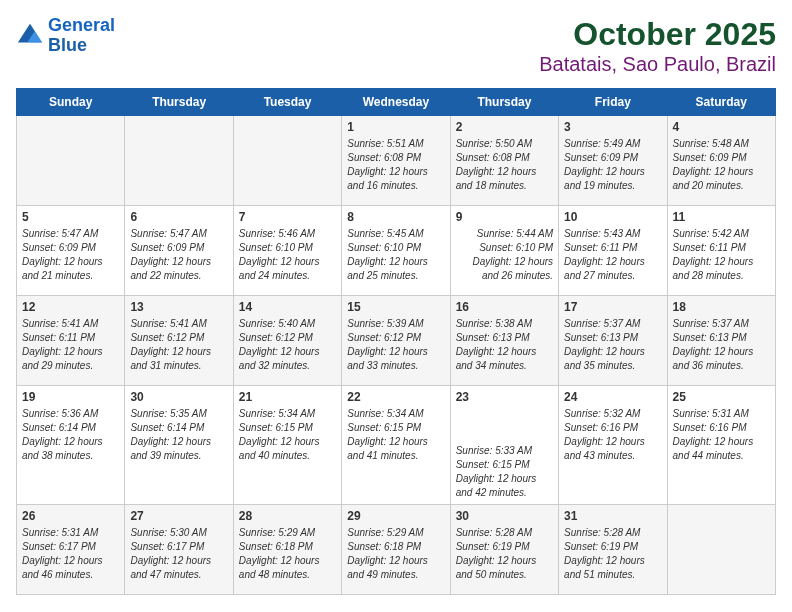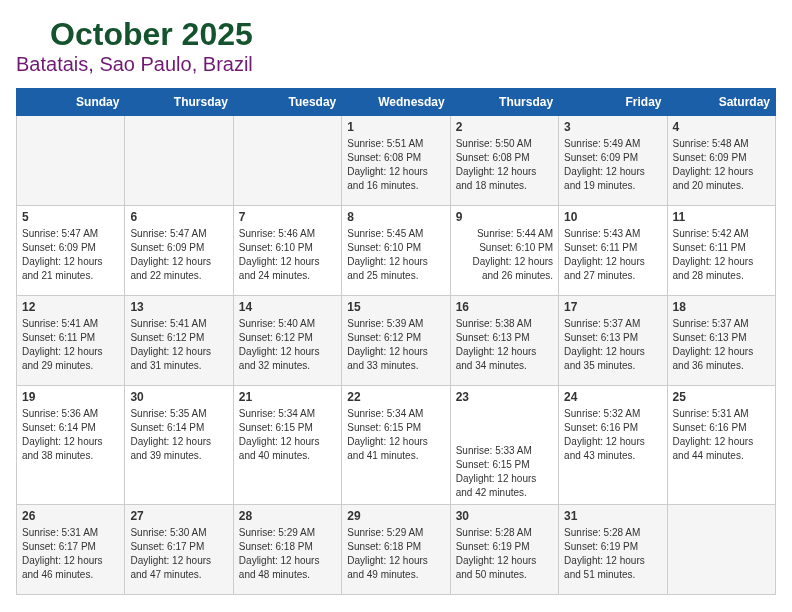--- a/index.html
+++ b/index.html
@@ -49,21 +49,21 @@
     table {
       width: 100%;
       border-collapse: collapse;
       table-layout: fixed;
     }
     thead tr th {
       background-color: #1a5fa8;
       color: #fff;
       font-size: 12px;
       font-weight: bold;
-      text-align: right;
+      text-align: center;
       padding: 6px 5px;
       border: 1px solid #1a5fa8;
     }
     tbody tr td {
       vertical-align: top;
       border: 1px solid #ccc;
       padding: 4px 5px;
       font-size: 10.5px;
       color: #333;
       height: 90px;
@@ -76,26 +76,37 @@
     }
     .day-number {
       font-size: 12px;
       font-weight: bold;
       margin-bottom: 3px;
     }
     .day-info {
       font-size: 10px;
       line-height: 1.4;
       color: #333;
+      font-style: italic;
     }
   </style>
 </head>
 <body>
 
 <div class="header">
+  <div class="logo">
+    <svg class="logo-icon" viewBox="0 0 30 30">
+      <polygon points="15,2 28,22 2,22" fill="#1a5fa8"></polygon>
+      <polygon points="20,10 28,22 12,22" fill="#4da6ff" opacity="0.7"></polygon>
+    </svg>
+    <div class="logo-text">
+      <div><span>General</span></div>
+      <div style="color:#1a5fa8;">Blue</div>
+    </div>
+  </div>
   <div class="title-block">
     <div class="month-title">October 2025</div>
     <div class="location">Batatais, Sao Paulo, Brazil</div>
   </div>
 </div>
 
 <table>
   <thead>
     <tr>
     <th>Sunday</th>

